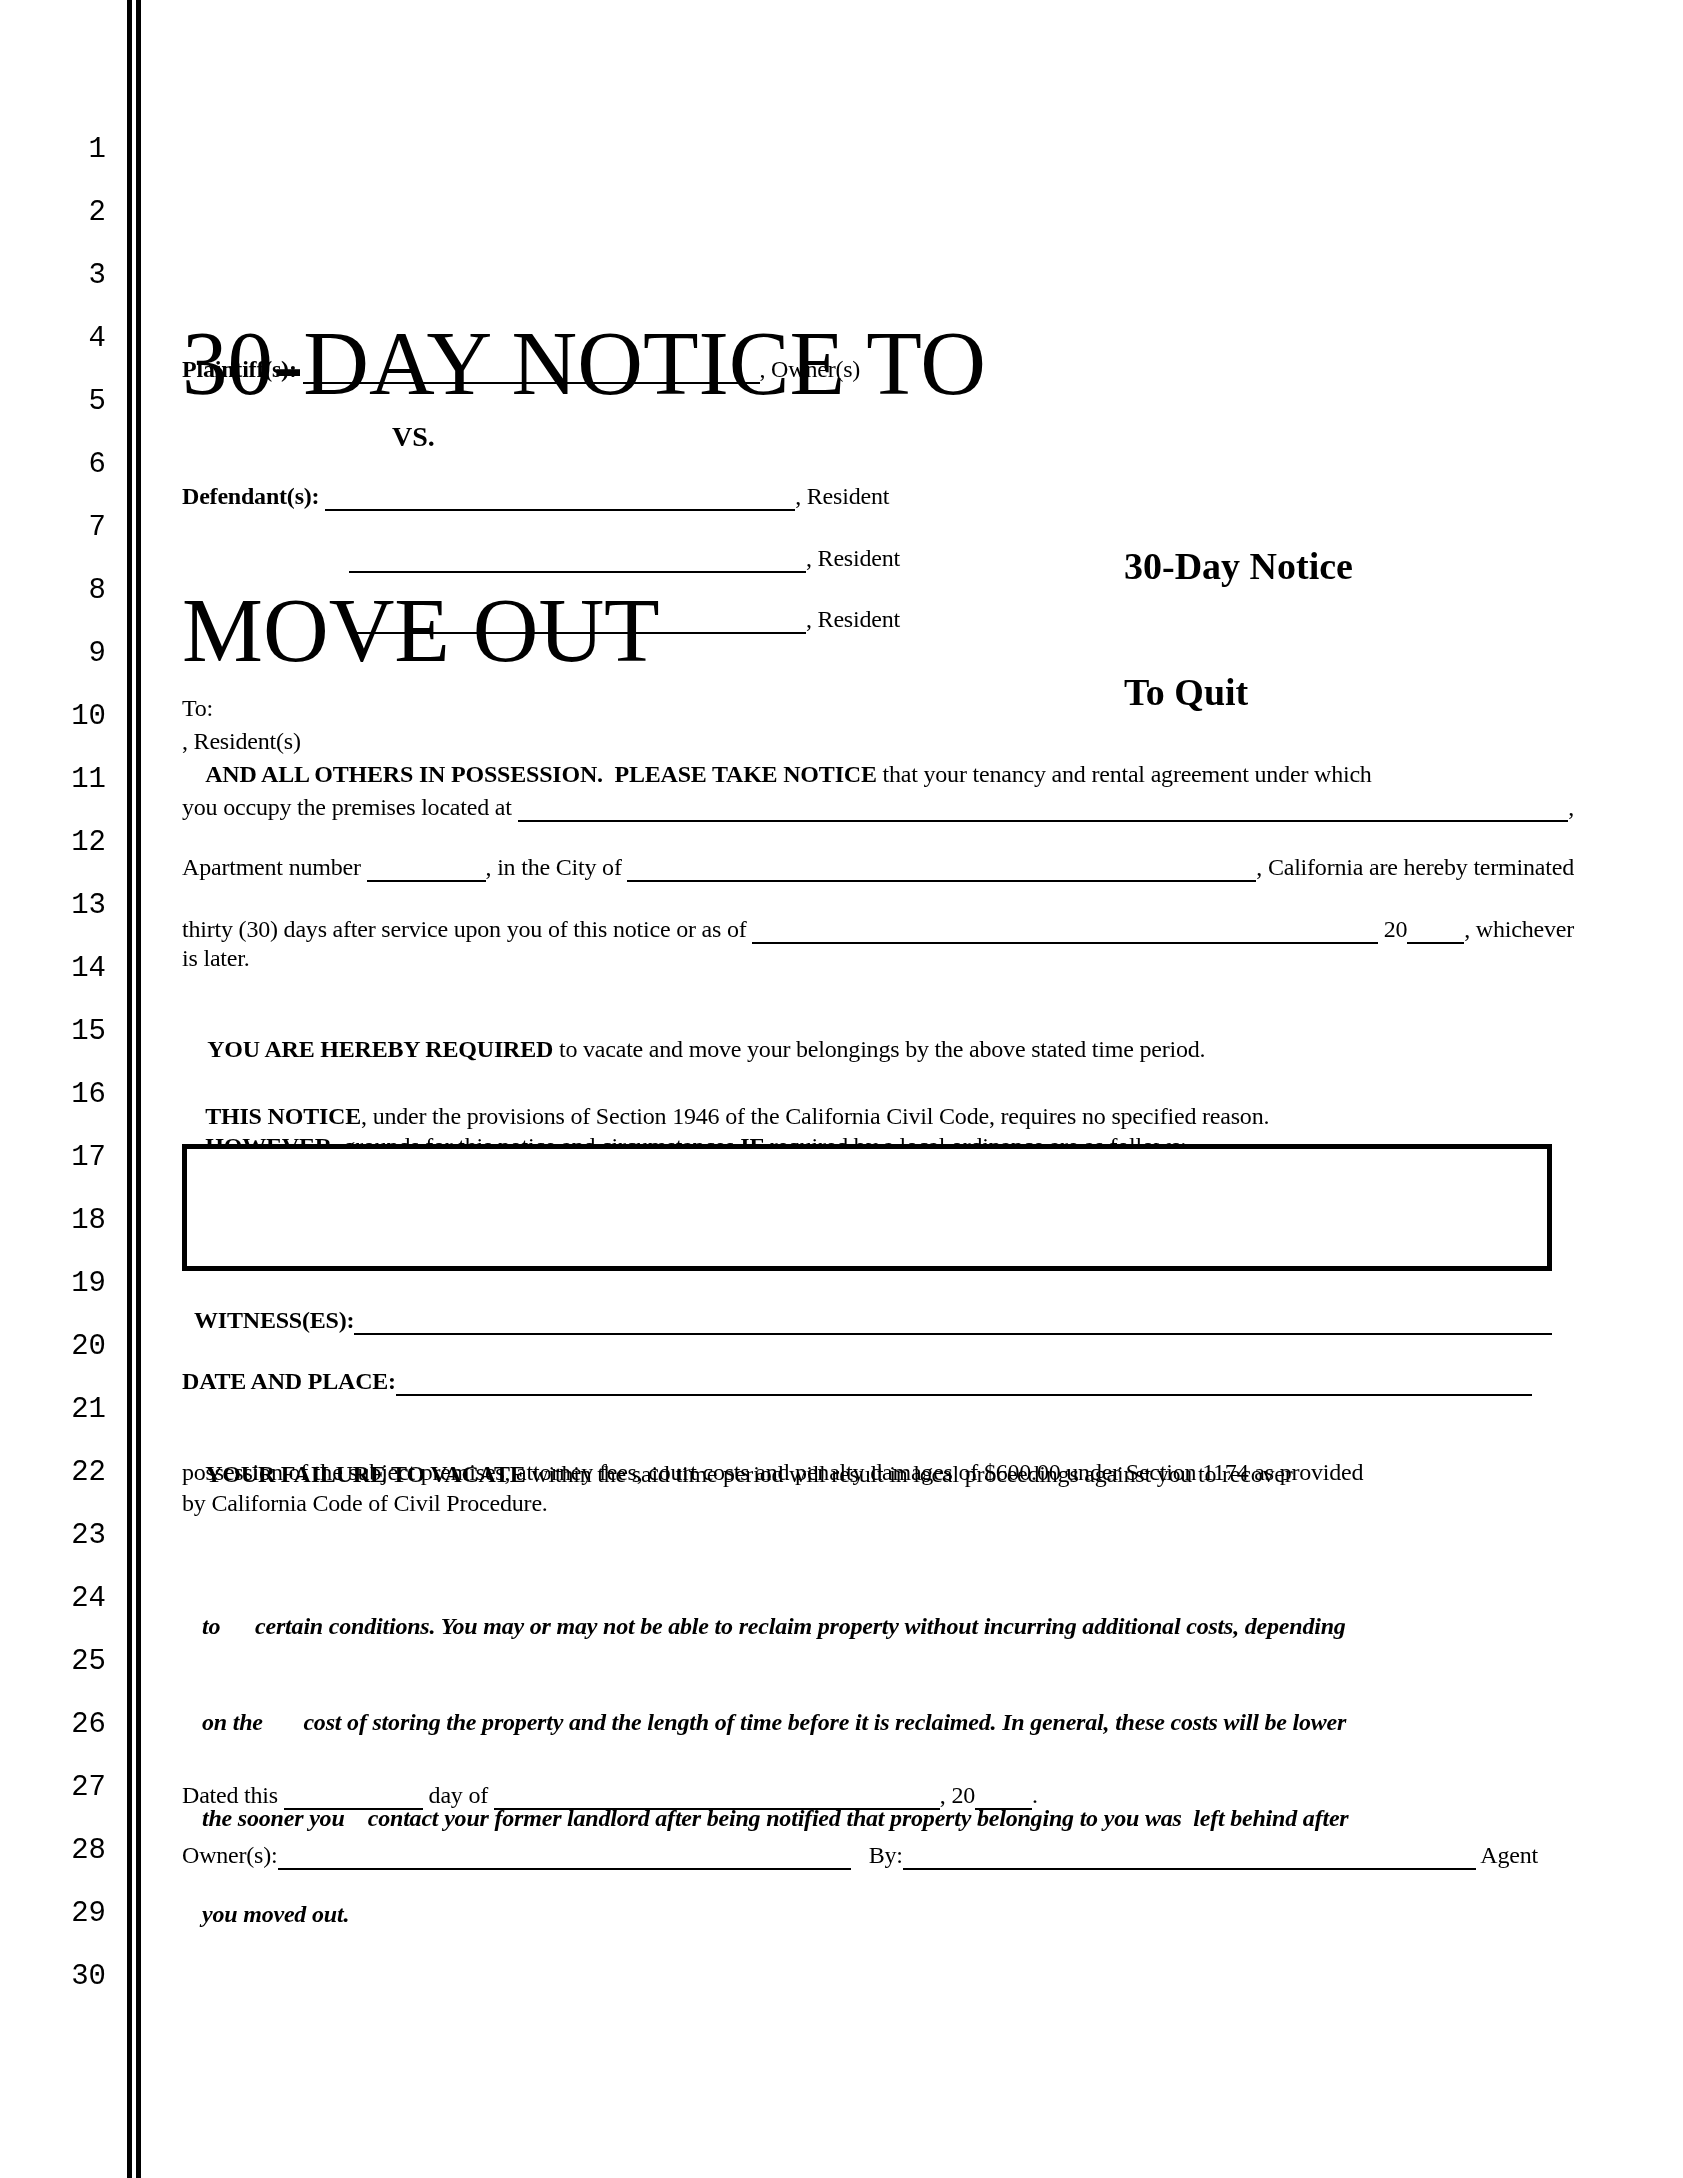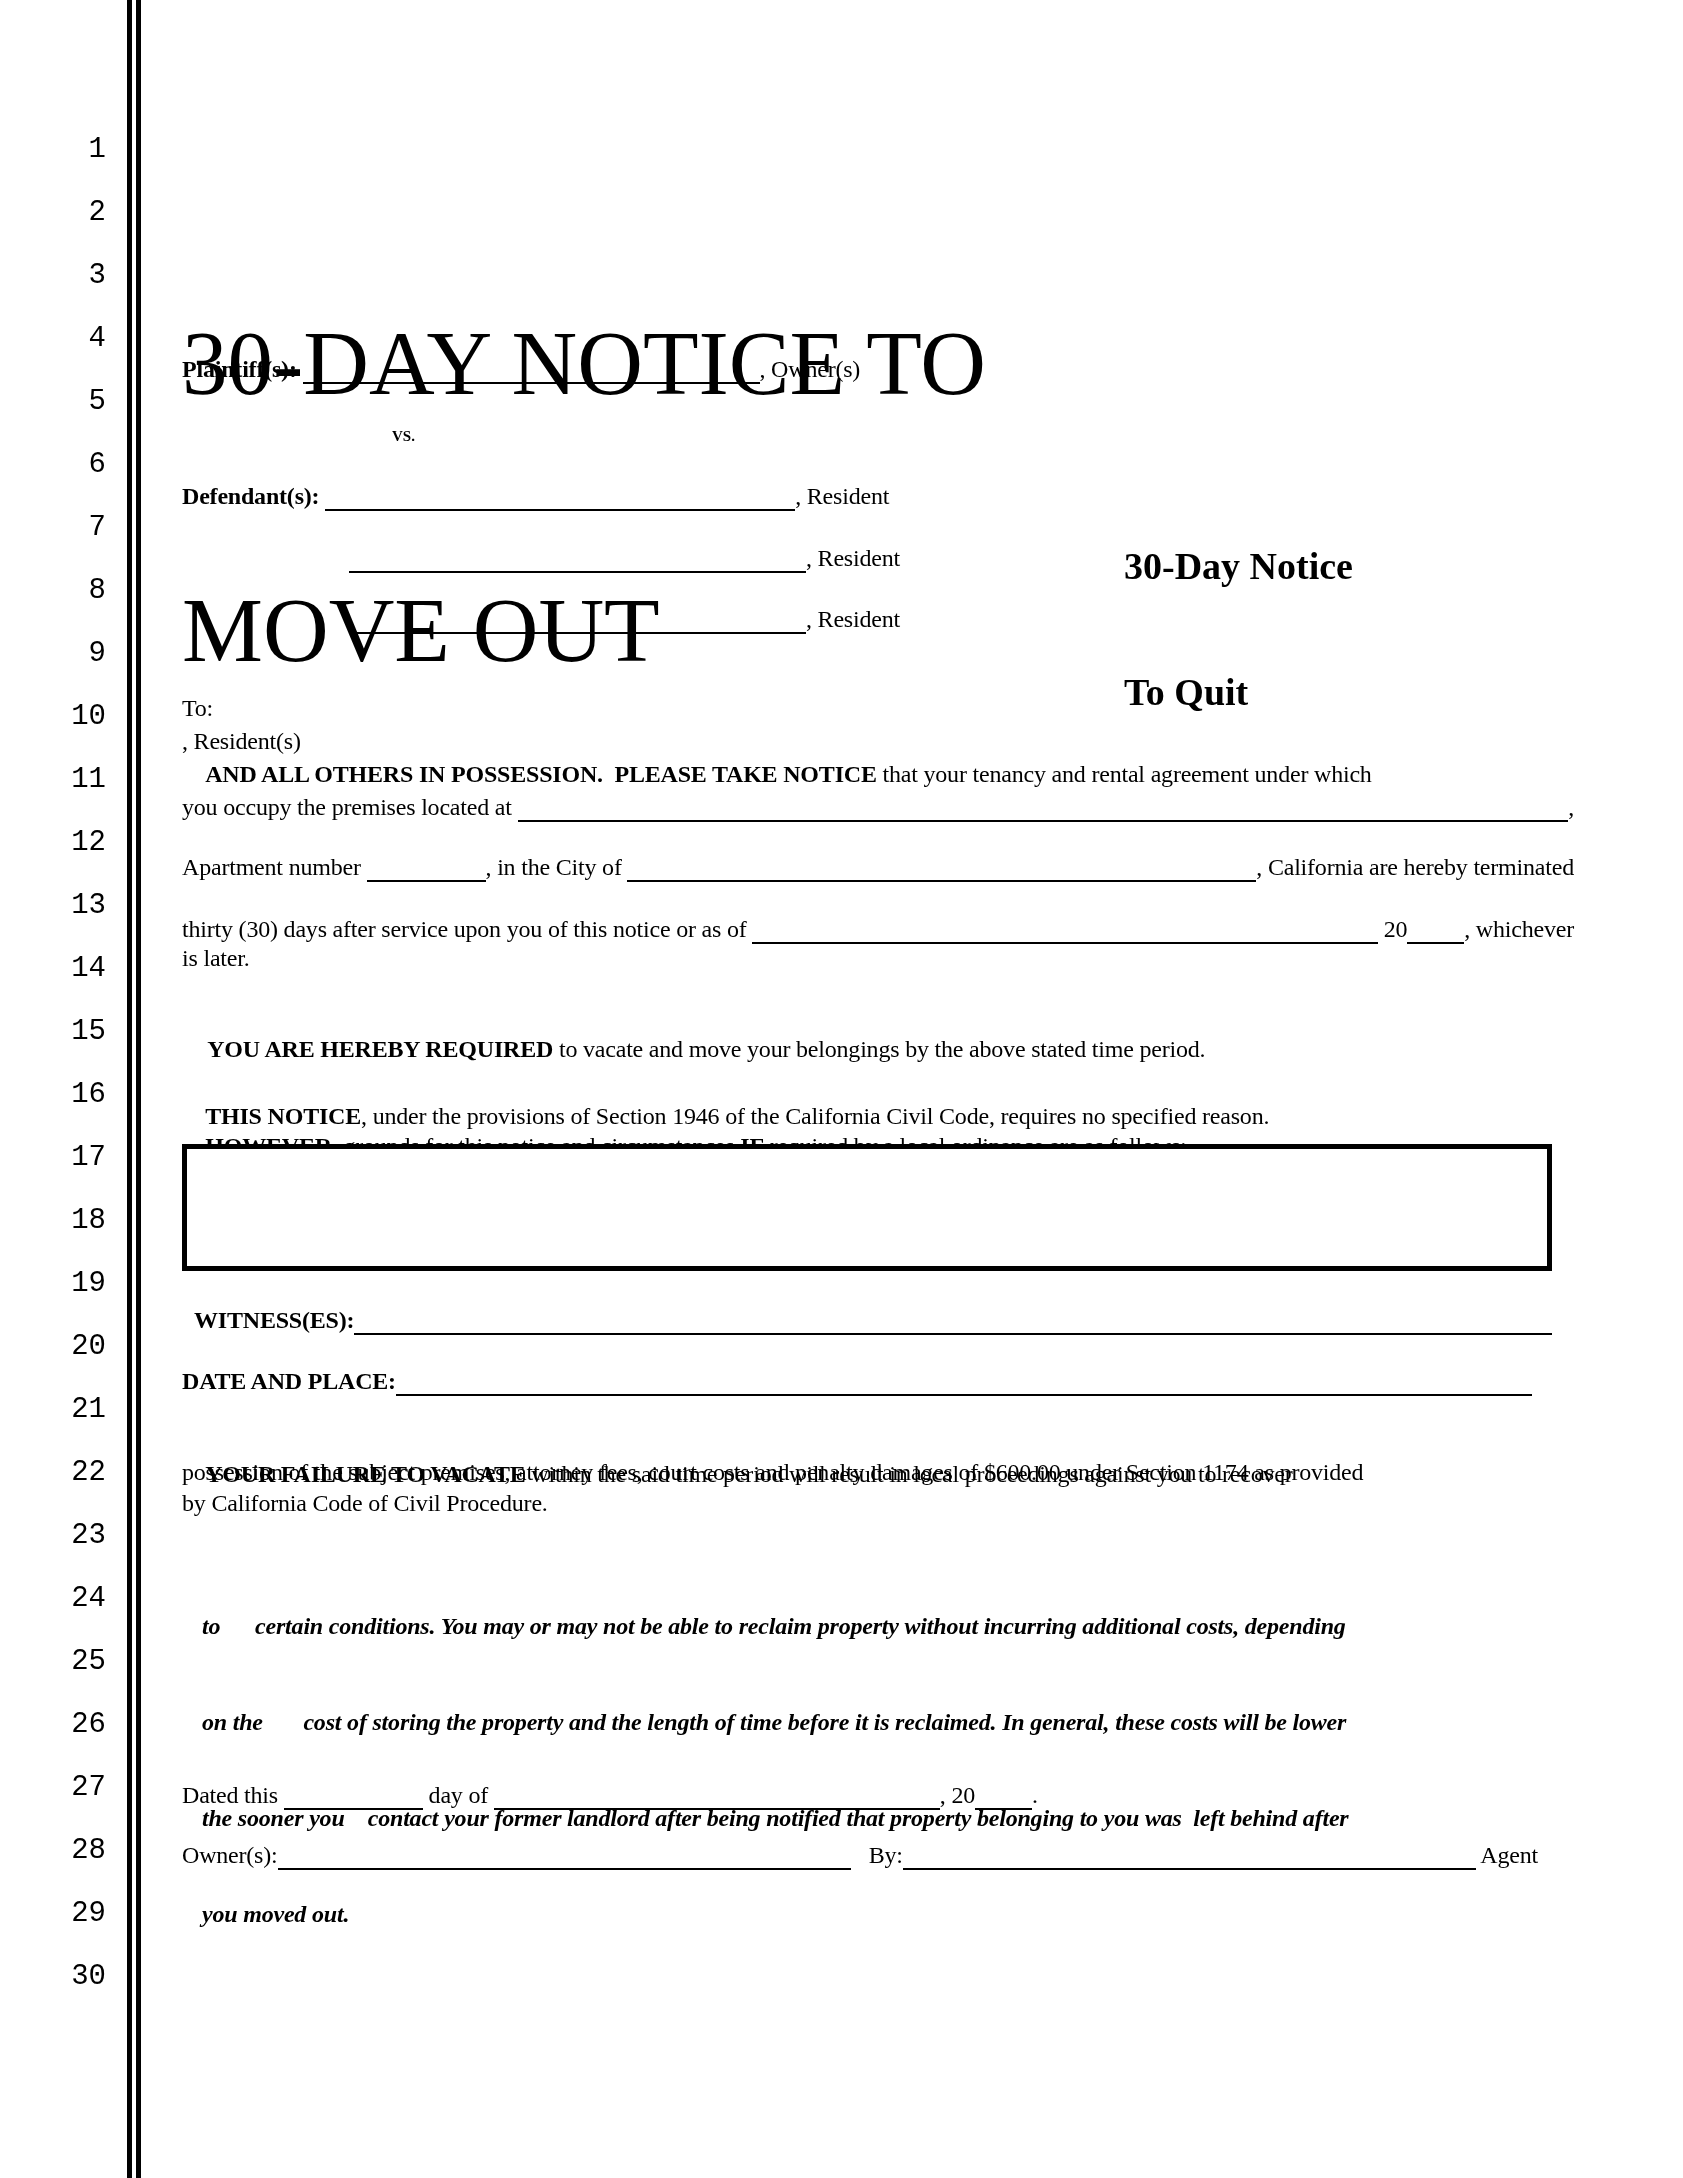--- a/index.html
+++ b/index.html
@@ -19,21 +19,21 @@
   .blank{border-bottom:2px solid #000;position:relative;top:7px;height:0;flex:0 0 auto;}
   .grow{flex:1 1 auto;}
   .w120{width:119px;} .w140{width:139px;} .w450{width:446px;} .w462{width:457px;}
   .w475{width:470px;} .w58{width:57px;}
   .mr20{margin-right:20px;} .ml18{margin-left:18px;}
   
   .title{position:absolute;left:182px;top:141px;width:1346px;
          font-size:91px;line-height:89px;white-space:pre;}
   .rcap{position:absolute;left:1124px;top:461px;font-size:38px;line-height:42px;
         font-weight:bold;white-space:pre;}
-  .vsline{position:absolute;left:392px;top:421px;font-size:15px;line-height:31px;font-weight:bold;}
+  .vsline{position:absolute;left:392px;top:421px;font-size:28px;line-height:31px;font-weight:bold;}
   
   .gbox{position:absolute;left:182px;top:1144px;width:1370px;height:127px;
         border:5px solid #000;box-sizing:border-box;background:#fff;}
   .ital{font-style:italic;font-weight:bold;}
 </style>
 </head>
 <body>
 
 <div class="page">
 

